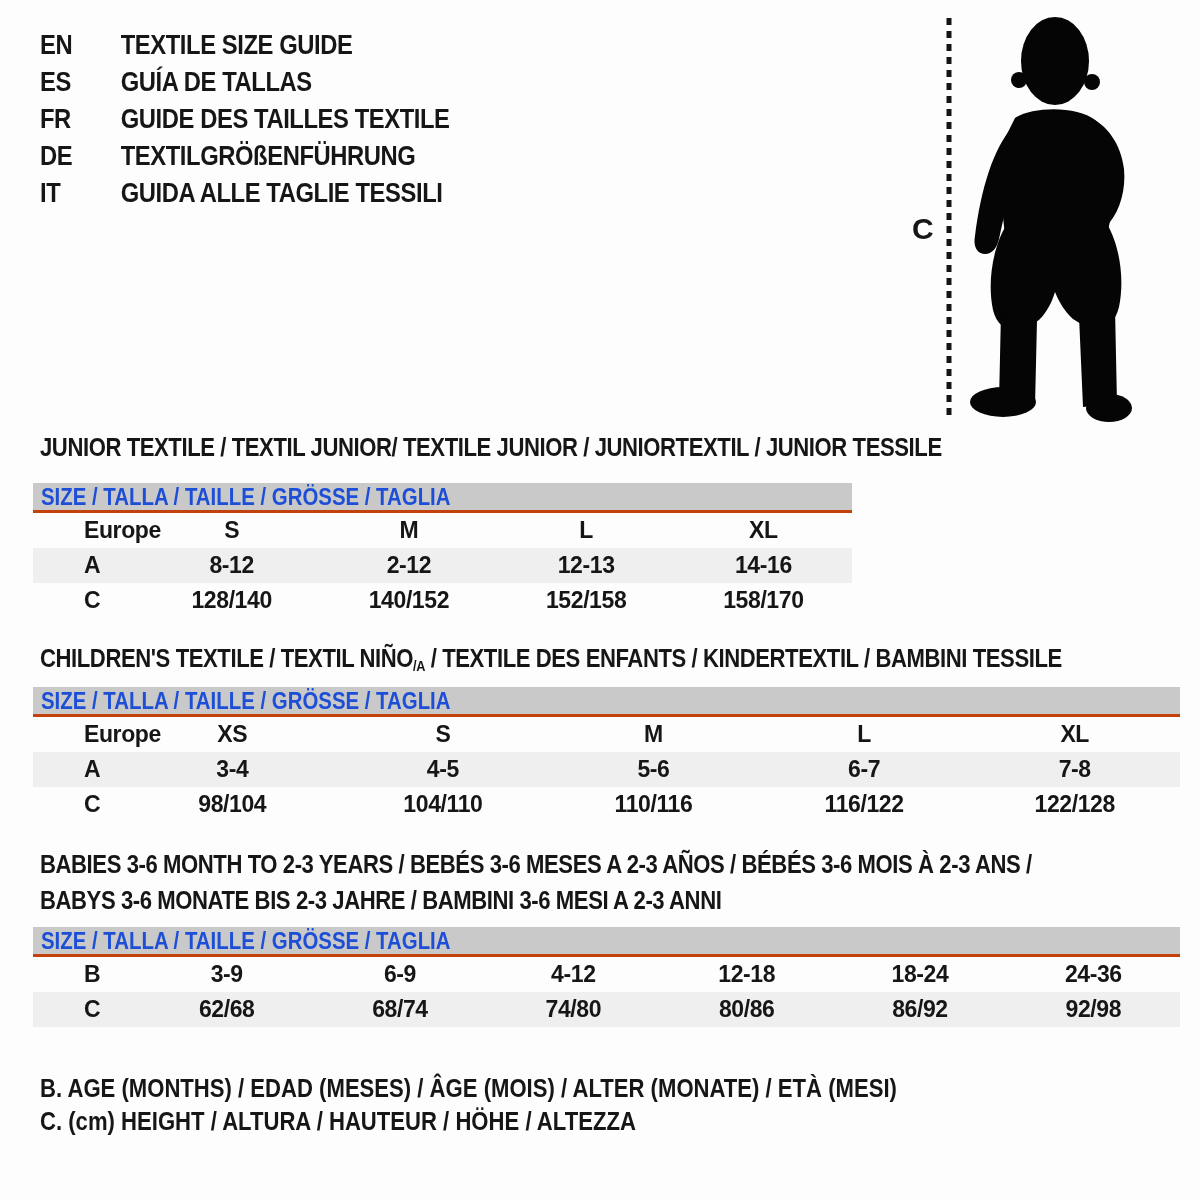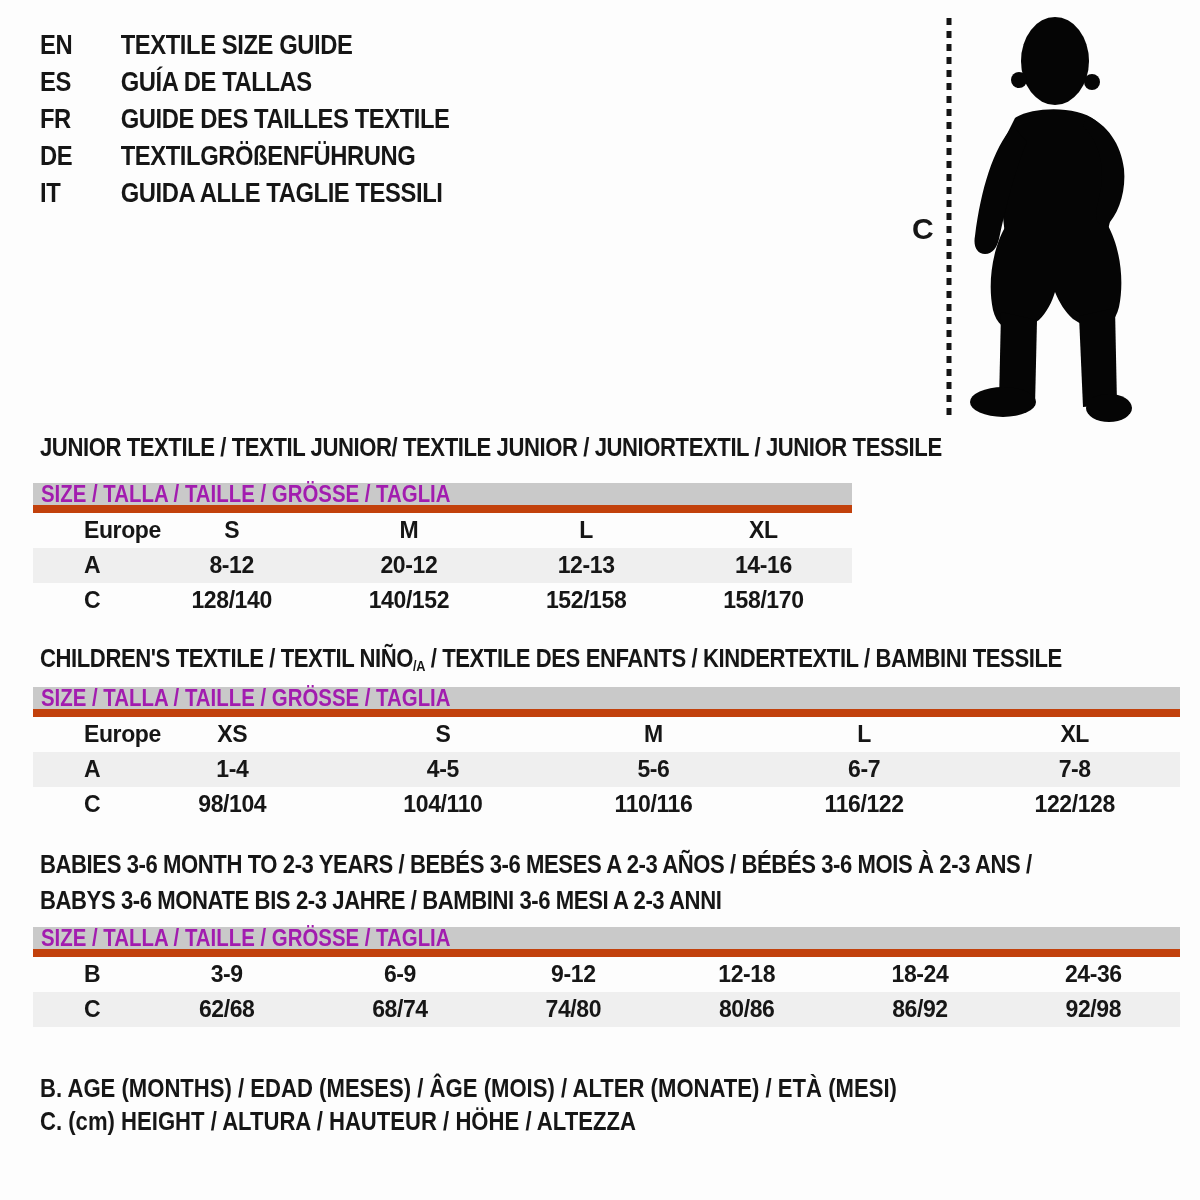--- a/index.html
+++ b/index.html
@@ -25,23 +25,23 @@
   .figure-c { position:absolute; left:12px; top:200px; font-size:30px; font-weight:700; }
   .figure-svg { position:absolute; left:63px; top:2px; }
 
   
   .sec-heading { position:absolute; font-size:26px; font-weight:700; letter-spacing:-0.5px; white-space:nowrap; }
   .sub { font-size:15px; position:relative; top:4px; }
 
   
   .tbl { position:absolute; }
   .size-bar {
-    height:30px; background:#c9c9c9; border-bottom:8px solid #c2410c;
+    height:30px; background:#c9c9c9; border-bottom:3px solid #c2410c;
     display:flex; align-items:center; padding-left:8px;
-    font-size:24px; font-weight:700; color:#a21caf;
+    font-size:24px; font-weight:700; color:#1d4ed8;
   }
   .trow { display:grid; height:35px; align-items:center; font-size:23px; font-weight:700; letter-spacing:-0.4px; }
   .cols-j { grid-template-columns:110px repeat(4,1fr); }
   .cols-c { grid-template-columns:94px repeat(5,1fr); }
   .cols-b { grid-template-columns:107px repeat(6,1fr); }
   .cell { text-align:center; }
   .lbl { text-align:left; padding-left:7px;margin-left:44px; }
   .alt { background:#efefef; }
 
   
@@ -116,21 +116,21 @@
   <div class="trow cols-j">
     <div class="cell lbl">Europe</div>
     <div class="cell">S</div>
     <div class="cell">M</div>
     <div class="cell">L</div>
     <div class="cell">XL</div>
   </div>
   <div class="trow cols-j alt">
     <div class="cell lbl">A</div>
     <div class="cell">8-12</div>
-    <div class="cell">20-12</div>
+    <div class="cell">2-12</div>
     <div class="cell">12-13</div>
     <div class="cell">14-16</div>
   </div>
   <div class="trow cols-j">
     <div class="cell lbl">C</div>
     <div class="cell">128/140</div>
     <div class="cell">140/152</div>
     <div class="cell">152/158</div>
     <div class="cell">158/170</div>
   </div>
@@ -148,21 +148,21 @@
   <div class="trow cols-c">
     <div class="cell lbl">Europe</div>
     <div class="cell">XS</div>
     <div class="cell">S</div>
     <div class="cell">M</div>
     <div class="cell">L</div>
     <div class="cell">XL</div>
   </div>
   <div class="trow cols-c alt">
     <div class="cell lbl">A</div>
-    <div class="cell">1-4</div>
+    <div class="cell">3-4</div>
     <div class="cell">4-5</div>
     <div class="cell">5-6</div>
     <div class="cell">6-7</div>
     <div class="cell">7-8</div>
   </div>
   <div class="trow cols-c">
     <div class="cell lbl">C</div>
     <div class="cell">98/104</div>
     <div class="cell">104/110</div>
     <div class="cell">110/116</div>
@@ -176,21 +176,21 @@
   <span class="condensed">BABYS 3-6 MONATE BIS 2-3 JAHRE / BAMBINI 3-6 MESI A 2-3 ANNI</span>
 </div>
 <section class="tbl" style="left:33px; top:927px; width:1147px;">
   <div class="size-bar">
     <span class="condensed">SIZE / TALLA / TAILLE / GRÖSSE / TAGLIA</span>
   </div>
   <div class="trow cols-b">
     <div class="cell lbl">B</div>
     <div class="cell">3-9</div>
     <div class="cell">6-9</div>
-    <div class="cell">9-12</div>
+    <div class="cell">4-12</div>
     <div class="cell">12-18</div>
     <div class="cell">18-24</div>
     <div class="cell">24-36</div>
   </div>
   <div class="trow cols-b alt">
     <div class="cell lbl">C</div>
     <div class="cell">62/68</div>
     <div class="cell">68/74</div>
     <div class="cell">74/80</div>
     <div class="cell">80/86</div>

